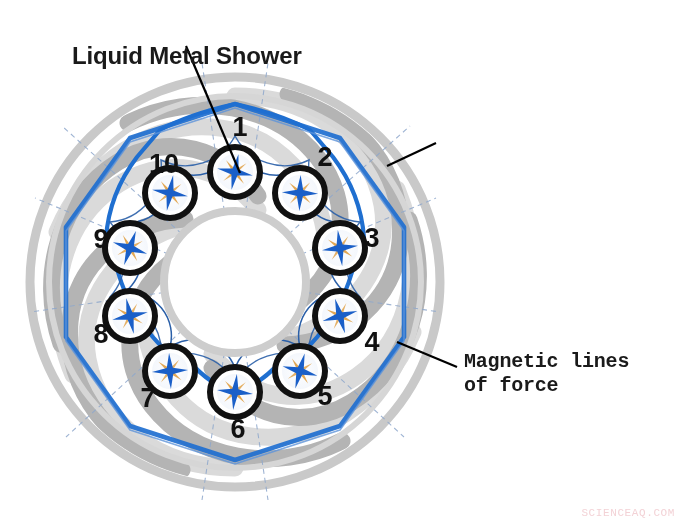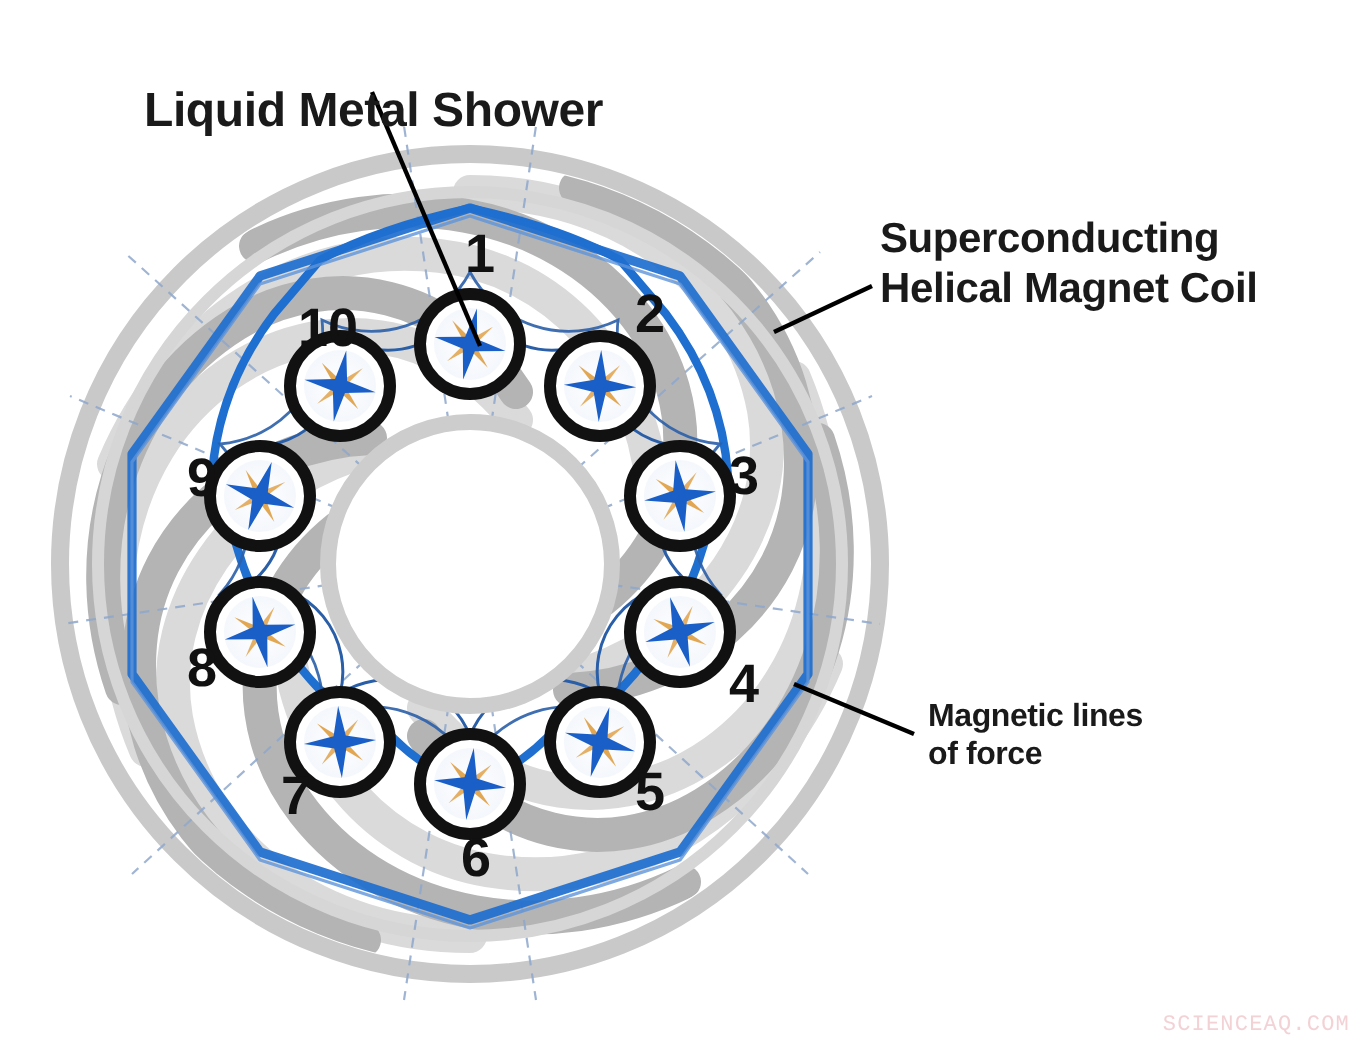--- a/index.html
+++ b/index.html
@@ -40,21 +40,22 @@
     margin-top: 32px;
   }
   #callout-coil {
     left: 440px;
     top: 108px;
     font-size: 21px;
   }
   #callout-field {
     left: 464px;
     top: 350px;
-    font-size: 16px;
+    font-size: 20px;
+    font-family: Liberation Mono, monospace;
   }
   #watermark {
     position: absolute;
     right: 8px;
     bottom: 6px;
     font-family: Liberation Mono, monospace;
     font-size: 11px;
     letter-spacing: 0.6px;
     color: #f3d2d6;
     font-weight: normal;
@@ -331,20 +332,18 @@
         <text x="238" y="438" text-anchor="middle" class="port-num">6</text>
         <text x="148" y="407" text-anchor="middle" class="port-num">7</text>
         <text x="101" y="343" text-anchor="middle" class="port-num">8</text>
         <text x="101" y="248" text-anchor="middle" class="port-num">9</text>
         <text x="164" y="173" text-anchor="middle" class="port-num">10</text>
       </g>
   </svg>
 
   <div class="callout" id="callout-shower">Liquid Metal Shower</div>
 
-  <div class="callout" id="callout-coil">Superconducting
-Helical Magnet Coil</div>
 
   <div class="callout" id="callout-field">Magnetic lines
 of force</div>
 
   <div id="watermark">SCIENCEAQ.COM</div>
 </div>
 
 </body></html>

